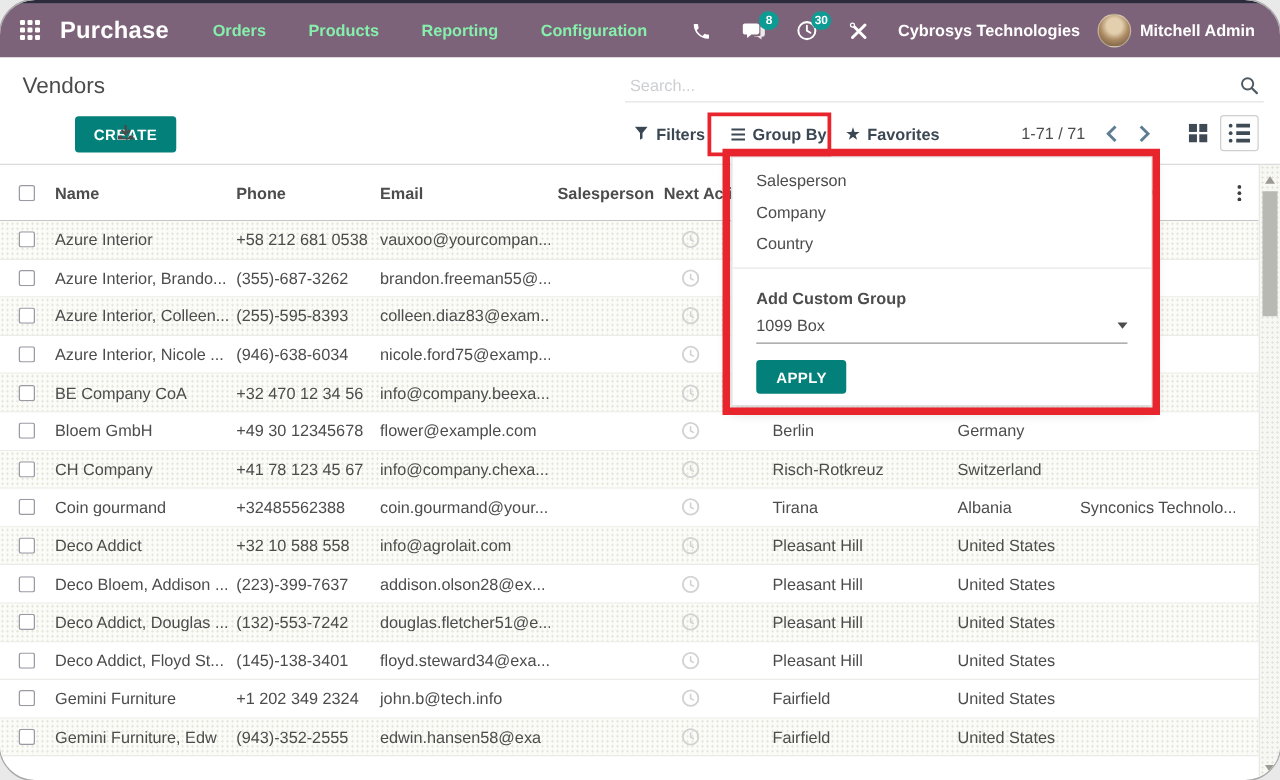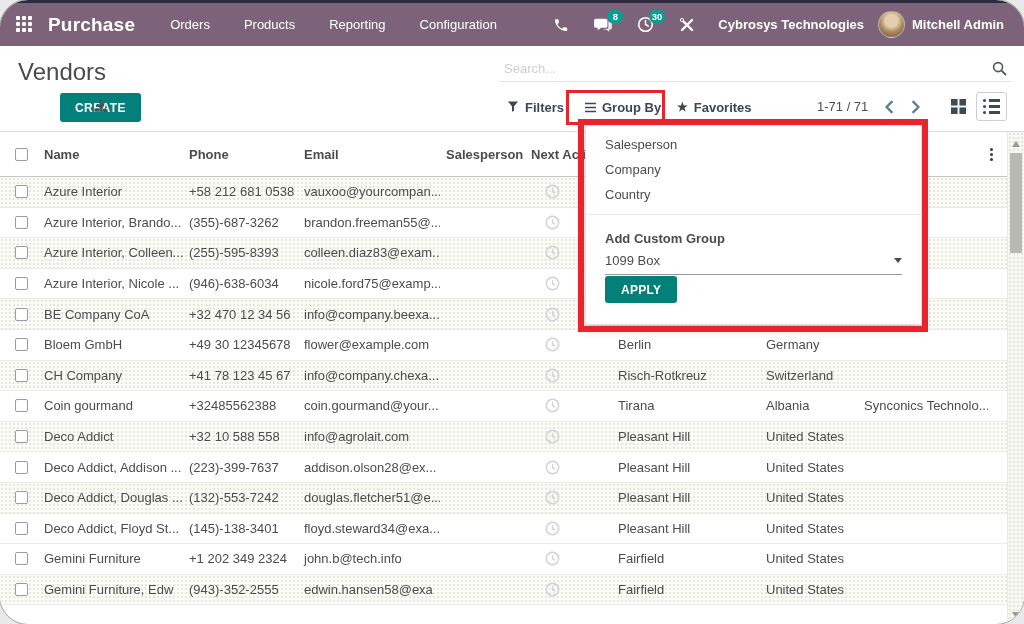--- a/index.html
+++ b/index.html
@@ -6,31 +6,31 @@
   html,body { background:#e9e9e9; }
   body { font-family:"Liberation Sans", sans-serif; }
   .screen { position:relative; width:1024px; height:624px; background:#fff; overflow:hidden; outline:1px solid #a8a8a8;border-radius:28px; }
 
   
   .topstrip { height:3px; background:#2d2a3e; }
   .navbar { position:relative; height:43px; background:var(--navbar,#7d6379); display:flex; align-items:center; color:#fff; padding:0 10px; }
   .apps-icon { width:18px; height:18px; display:grid; grid-template-columns:repeat(3,4px); grid-template-rows:repeat(3,4px); gap:2px; margin:0 8px 0 6px; cursor:pointer; }
   .apps-icon span { background:#fff; border-radius:1px; }
   .app-title { font-size:19px; font-weight:bold; margin:0 18px 0 6px; letter-spacing:.2px; cursor:pointer; }
-  .nav-menu { font-size:13px; font-weight:normal; color:#ffffff; padding:0 17px; line-height:43px; cursor:pointer; }
+  .nav-menu { font-size:13px; font-weight:bold; color:#86efac; padding:0 17px; line-height:43px; cursor:pointer; }
   .nav-right { margin-left:auto; display:flex; align-items:center; }
   .nav-icon { position:relative; width:20px; height:20px; margin:0 11px; display:flex; align-items:center; justify-content:center; cursor:pointer; }
   .badge { position:absolute; top:-6px; right:-10px; min-width:16px; height:15px; background:var(--badge,#0e9b94); border-radius:8px; color:#fff; font-size:9.5px; font-weight:bold; line-height:15px; text-align:center; padding:0 3px; }
   .company-name { font-size:13px; font-weight:bold; margin:0 14px 0 10px; cursor:pointer; }
   .avatar { width:27px; height:27px; border-radius:50%; background:radial-gradient(circle at 50% 35%, #e3cfae 0 30%, #ab8a63 55%, #5f4c36 100%); border:1px solid rgba(255,255,255,.4); margin-right:7px; cursor:pointer; }
   .user-name { font-size:13px; font-weight:bold; margin-right:10px; cursor:pointer; }
 
   
   .control-panel { position:absolute; left:0; top:46px; width:1024px; height:86px; background:#fff; border-bottom:1px solid #dcdcdc; }
-  .page-title { position:absolute; left:18px; top:12px; font-size:24px; color:#4b4b4b; }
+  .page-title { position:absolute; left:18px; top:12px; font-size:18px; color:#4b4b4b; }
   .search-box { position:absolute; left:500px; top:9px; width:511px; height:27px; border-bottom:1px solid #e4e4e4; display:flex; align-items:center; justify-content:space-between; padding:0 4px; cursor:text; }
   .search-ph { font-size:13px; color:#ccced2; }
   .btn { border:none; border-radius:3px; background:var(--accent,#028079); color:#fff; font-weight:bold; font-family:inherit; cursor:pointer; }
   .btn-create { position:absolute; left:16px; top:47px; height:29px; padding:0 15px; font-size:12px; letter-spacing:.4px;margin-left:44px; }
   .import-icon { position:absolute; left:93px; top:53px; cursor:pointer; }
   .fbtn { position:absolute; top:50px; display:flex; align-items:center; gap:6px; font-size:13px; font-weight:bold; color:#3b4752; cursor:pointer; height:22px; }
   .f-filters { left:507px; } .f-groupby { left:585px; } .f-favorites { left:677px; }
   .star { font-size:12px; color:#3b4752; line-height:1; }
   .pager { position:absolute; left:817px; top:53px; font-size:13px; color:#4c4c4c; }
   .pg-btn { position:absolute; top:52px; width:18px; height:18px; display:flex; align-items:center; justify-content:center; cursor:pointer; }
@@ -63,21 +63,21 @@
   .sb-down { bottom:6px; border-top:6px solid #9a9a93; }
   .sb-thumb { position:absolute; left:2px; top:21px; width:12px; height:100px; background:#b9b9b4; cursor:grab; }
 
   
   .gb-menu { position:absolute; left:585px; top:125px; width:337px; height:200px; background:#fff; border:1px solid #e0e0e0; box-shadow:0 4px 10px rgba(0,0,0,.22); padding-top:6px; z-index:5; }
   .gb-item { height:25px; line-height:25px; padding:0 19px; font-size:13px; color:#4c4c4c; cursor:pointer; }
   .gb-sep { border-top:1px solid #e8e8e8; margin:7px 0; }
   .gb-label { padding:9px 19px 0; font-size:13px; font-weight:bold; color:#4c4c4c; height:22px; }
   .gb-select { margin:9px 19px 0; padding-bottom:6px; border-bottom:1px solid #979797; display:flex; align-items:center; justify-content:space-between; font-size:13px; color:#4c4c4c; cursor:pointer; }
   .caret { width:0; height:0; border-left:4.5px solid transparent; border-right:4.5px solid transparent; border-top:5px solid #4c4c4c; }
-  .gb-apply { margin:1px 0 0 19px; height:27px; padding:0 16px; font-size:12px; letter-spacing:.3px; }
+  .gb-apply { margin:13px 0 0 19px; height:27px; padding:0 16px; font-size:12px; letter-spacing:.3px; }
 
   
   .red-box { position:absolute; border-style:solid; border-color:var(--annotation,#e8242c); pointer-events:none; z-index:9; }
   .red-box-btn { left:566px; top:90px; width:99px; height:35px; border-width:3px; }
   .red-box-menu { left:578px; top:119px; width:350px; height:213px; border-width:6px; }
 
   svg { display:block; }
 </style>
 </head>
 <body>
@@ -406,21 +406,21 @@
           </div>
           <div class="cell">Pleasant Hill</div>
           <div class="cell">United States</div>
           <div class="cell"></div>
           <div class="cell"></div>
         </div>
         <div class="grid trow">
           <div class="cell c-check">
             <span class="checkbox"></span>
           </div>
-          <div class="cell">Deco Addict, Addison ...</div>
+          <div class="cell">Deco Bloem, Addison ...</div>
           <div class="cell">(223)-399-7637</div>
           <div class="cell">addison.olson28@ex...</div>
           <div class="cell"></div>
           <div class="cell clockwrap">
             <svg width="15" height="15" viewBox="0 0 16 16">
               <circle cx="8" cy="8" r="6.6" fill="none" stroke="#d2d2d2" stroke-width="1.6"></circle>
               <path d="M8 4.8V8.3l2.3 1.2" fill="none" stroke="#d2d2d2" stroke-width="1.4" stroke-linecap="round"></path>
             </svg>
           </div>
           <div class="cell">Pleasant Hill</div>

